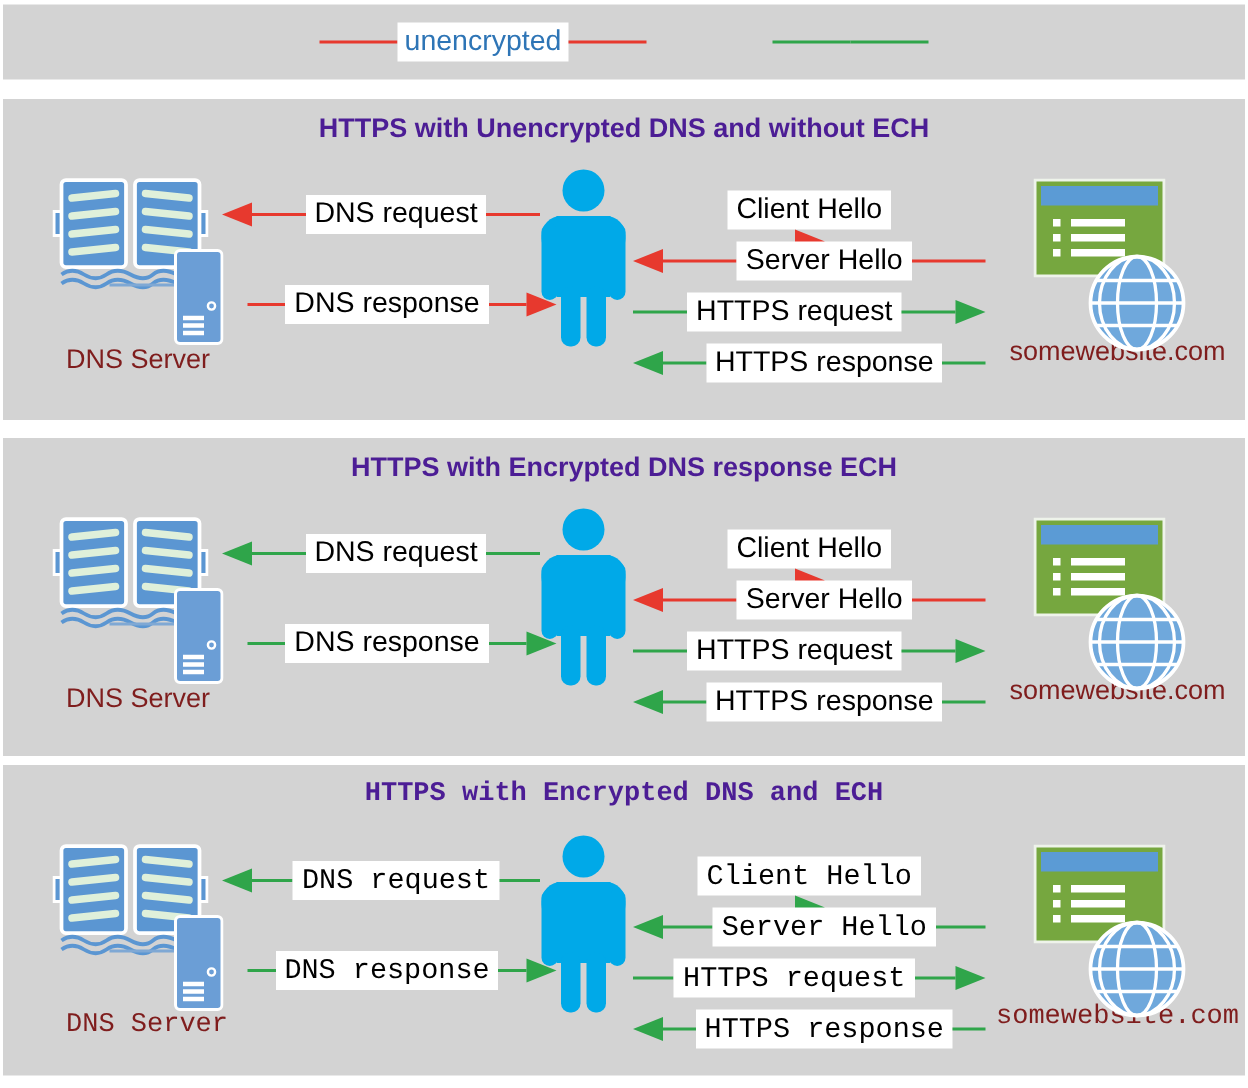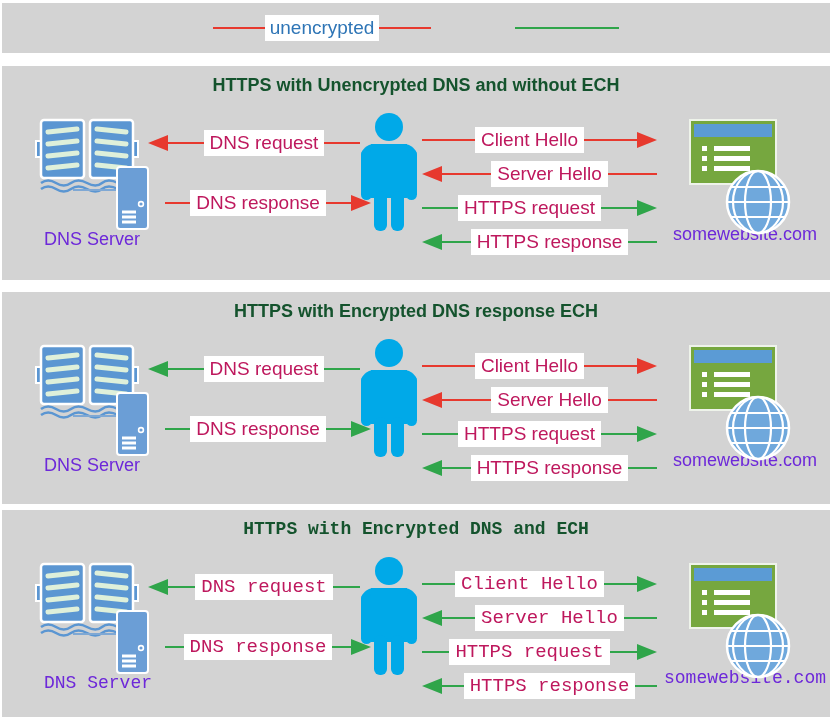--- a/index.html
+++ b/index.html
@@ -9,36 +9,36 @@
   .strip{position:absolute;left:2px;right:2px;background:#d3d3d3;}
   .legend{top:3px;height:50px;display:flex;align-items:center;justify-content:center;gap:84px;}
   .legend-item{display:flex;align-items:center;}
   .legend-item .seg{width:52px;height:2px;background:var(--ac,#999);}
   .legend-item .lbl{background:#ffffff;color:#2e75b6;font-size:19px;line-height:24px;padding:1px 5px;}
 
   .panel{position:absolute;left:2px;right:2px;background:#d3d3d3;}
   #panel1{top:66px;height:214px;}
   #panel2{top:292px;height:212px;}
   #panel3{top:510px;height:207px;font-family:Liberation Mono, monospace;}
-  .panel h2{margin:0;padding-top:9px;text-align:center;font-size:18px;font-weight:bold;color:#14532d;}
-
-  .caption{position:absolute;color:#6d28d9;font-size:18px;}
+  .panel h2{margin:0;padding-top:9px;text-align:center;font-size:18px;font-weight:bold;color:#4c1d95;}
+
+  .caption{position:absolute;color:#7f1d1d;font-size:18px;}
   .caption-dns{left:42px;top:163px;}
   .caption-site{left:660px;top:158px;width:166px;text-align:center;}
 
   
   .arrow{position:absolute;height:26px;display:flex;align-items:center;}
   .arrow .seg{flex:1;height:2px;background:var(--ac,#999);}
-  .arrow .lbl{background:#ffffff;color:#be185d;font-size:19px;line-height:24px;padding:1px 6px;white-space:nowrap;}
+  .arrow .lbl{background:#ffffff;color:#000000;font-size:19px;line-height:24px;padding:1px 6px;white-space:nowrap;}
   .arrow .tri{width:0;height:0;border-top:8px solid transparent;border-bottom:8px solid transparent;flex:0 0 auto;}
   .arrow .tri.start{border-right:20px solid var(--ac,#999);}
   .arrow .tri.end{border-left:20px solid var(--ac,#999);}
   .pos-dns-req{left:146px;width:212px;top:64px;}
   .pos-dns-resp{left:147px;width:206px;top:124px;margin-left:16px;}
-  .pos-r1{left:420px;width:235px;top:61px;}
+  .pos-r1{left:420px;width:235px;top:61px;flex-direction:column;}
   .pos-r2{left:420px;width:235px;top:95px;justify-content:space-between;}
   .pos-r3{left:420px;width:235px;top:129px;}
   .pos-r4{left:420px;width:235px;top:163px;justify-content:space-between;}
 
   
   .book{position:absolute;left:33px;top:50px;width:104px;height:78px;}
   .server{position:absolute;left:114px;top:100px;width:33px;height:64px;}
   .connector{position:absolute;left:71px;top:123px;width:45px;height:2px;background:#7fa8d4;}
   .person{position:absolute;left:357px;top:46px;width:60px;height:120px;}
   .site{position:absolute;left:687px;top:53px;width:102px;height:120px;}

